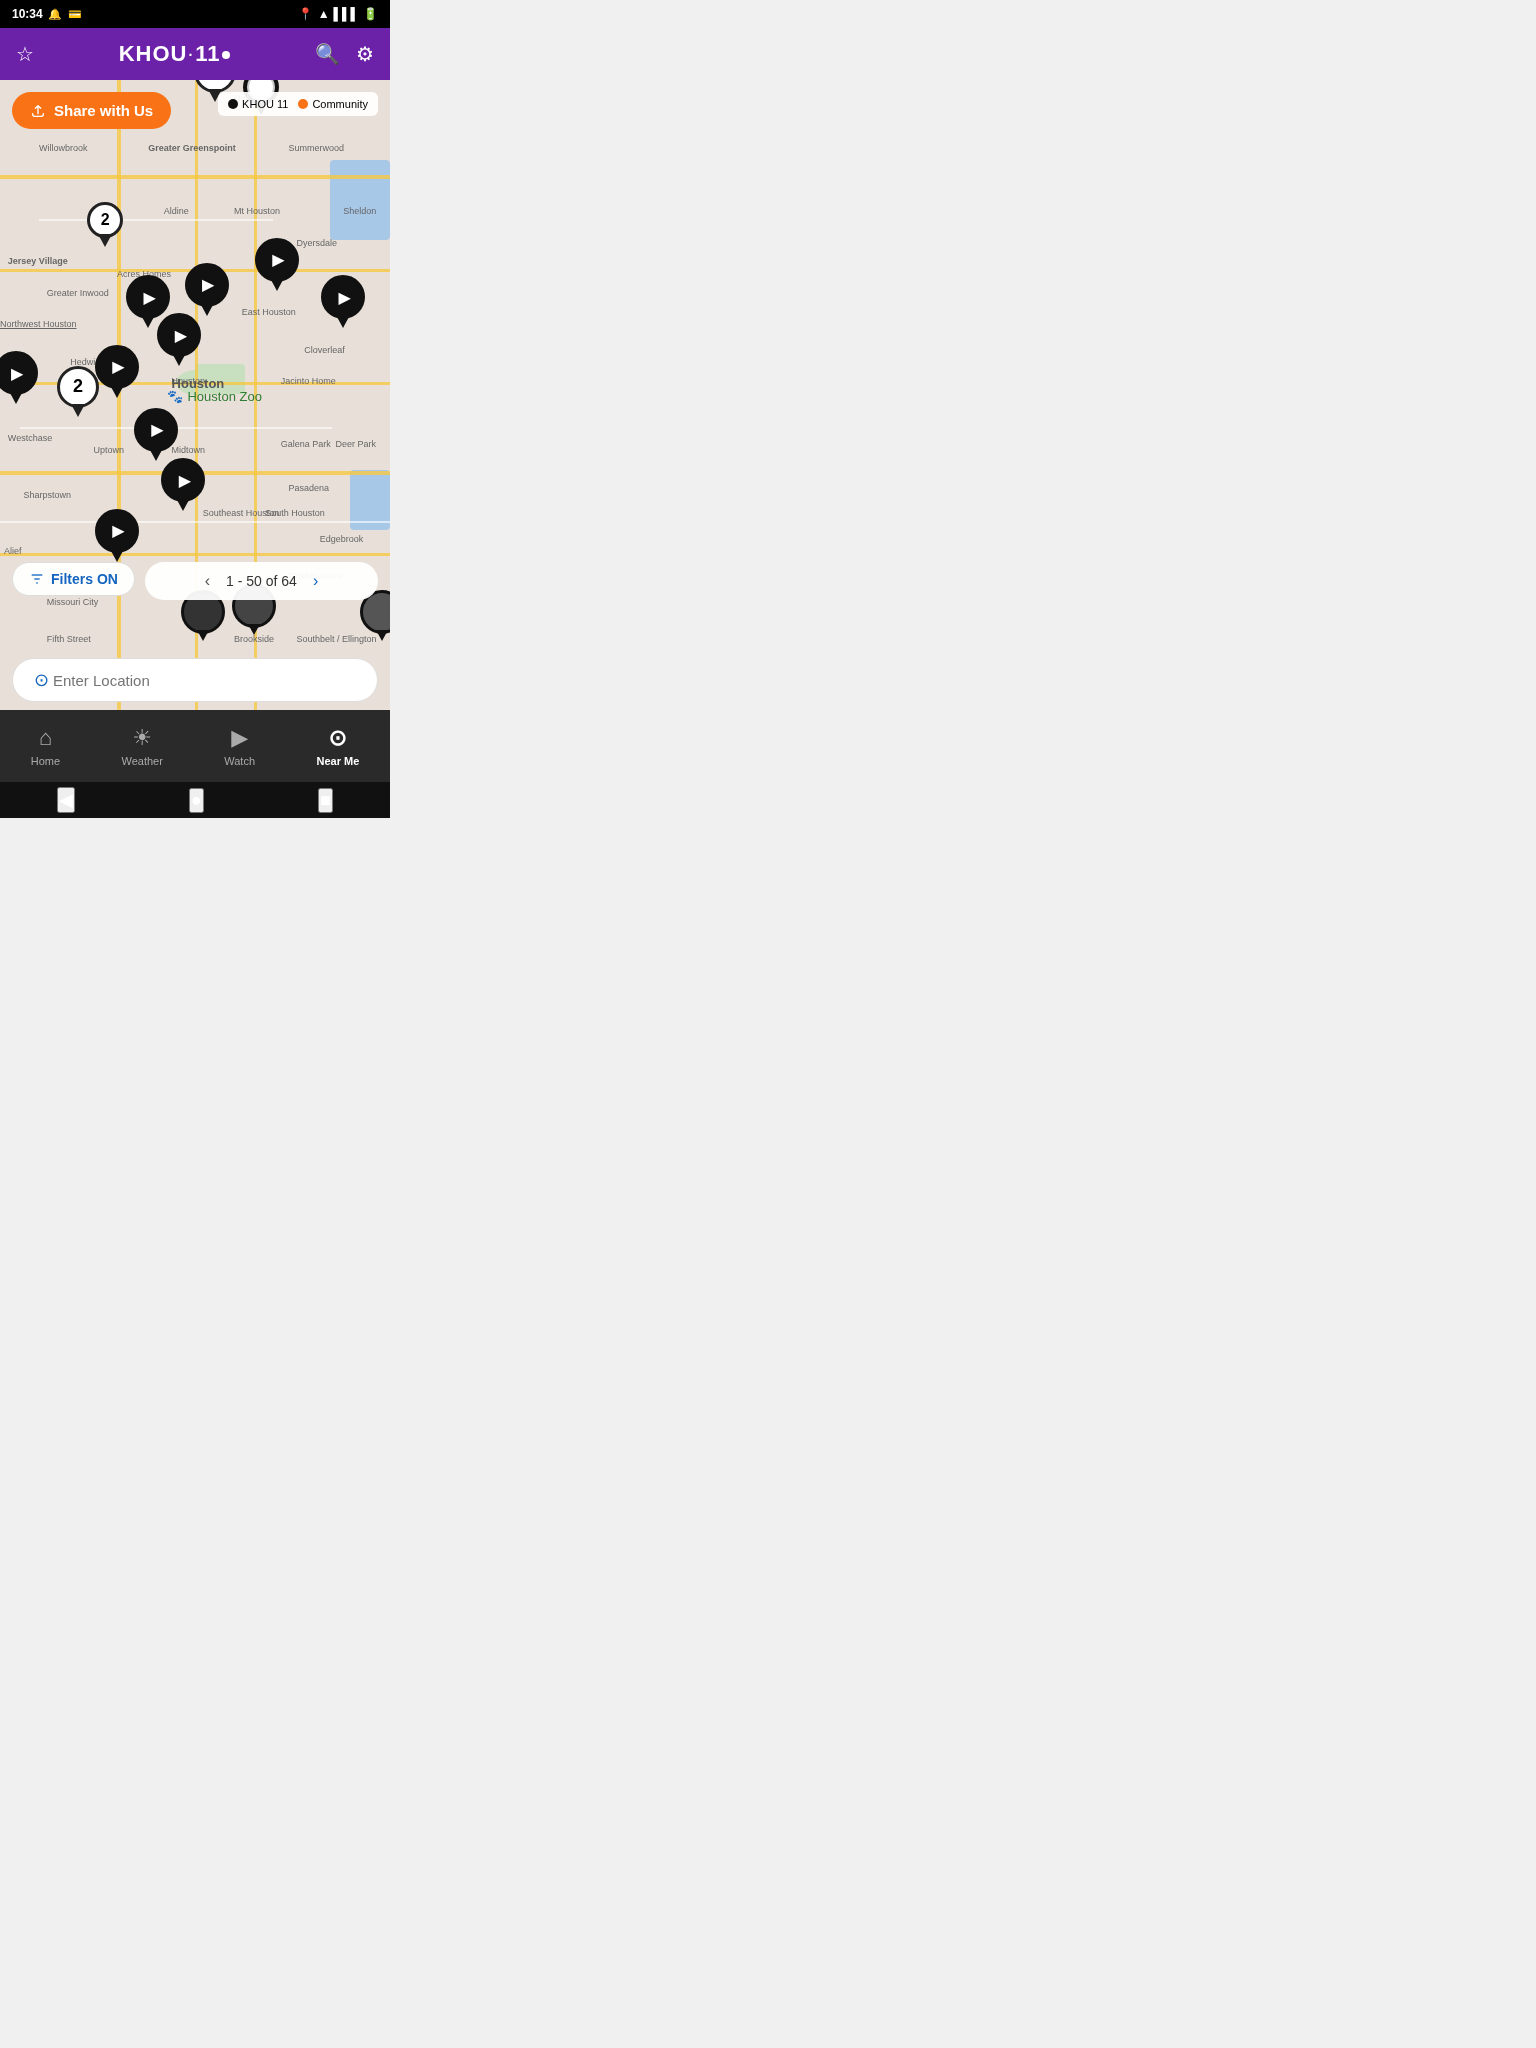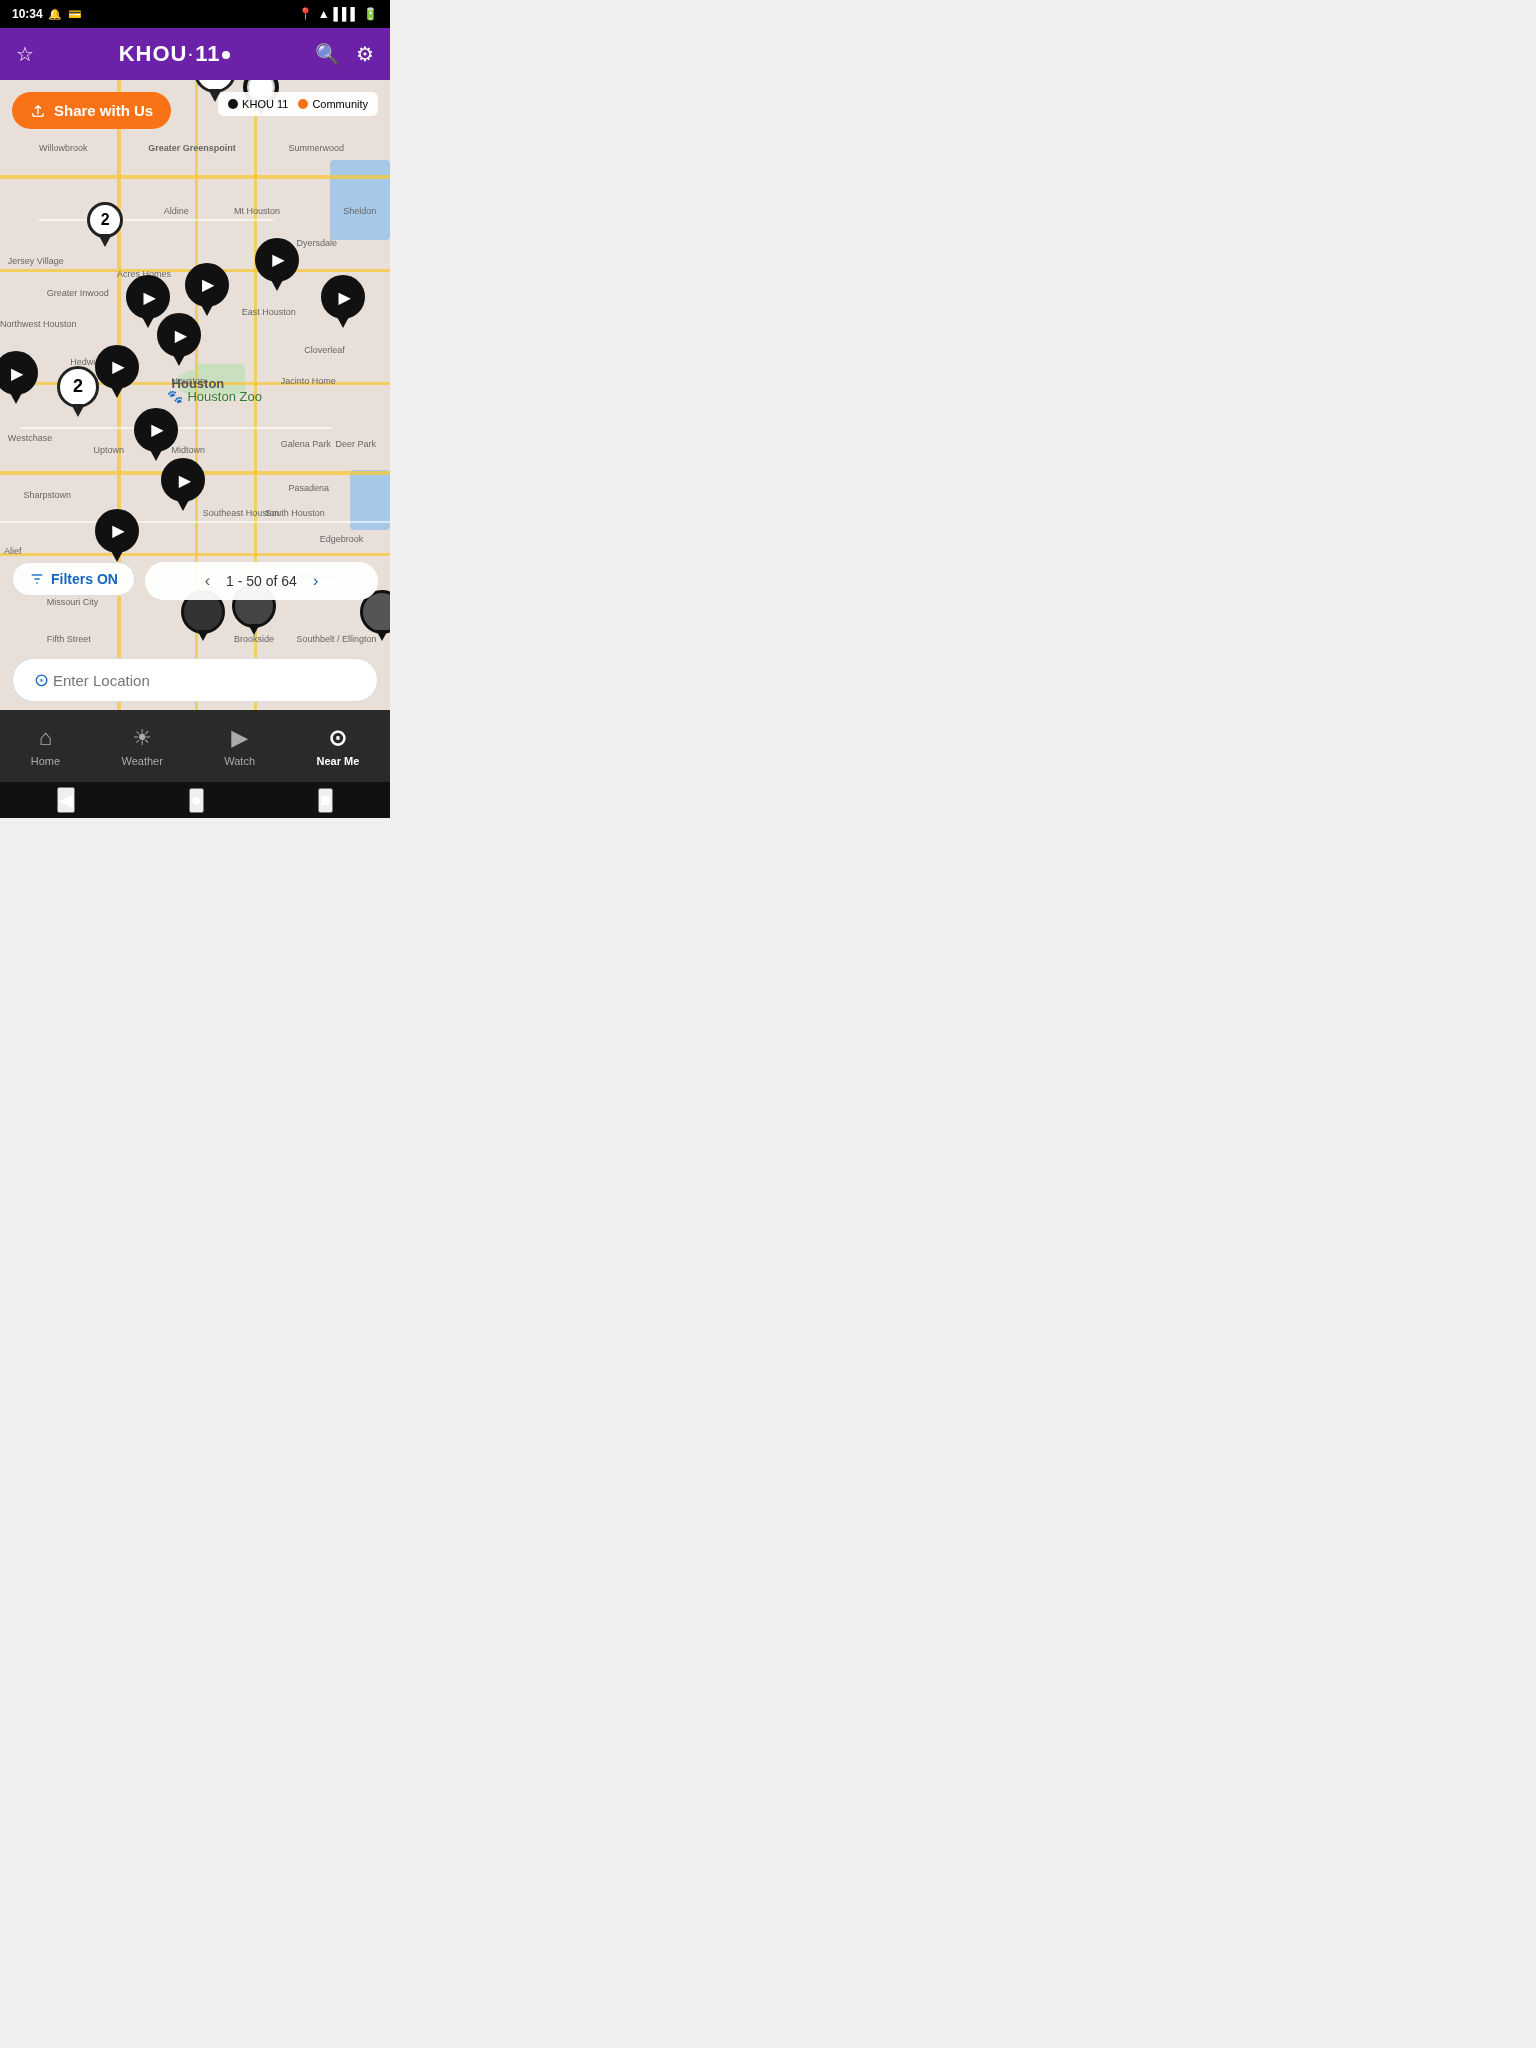--- a/index.html
+++ b/index.html
@@ -379,26 +379,26 @@
 
   <div class="map-label" style="top:2%;left:22%;">Champion</div>
   <div class="map-label" style="top:2%;left:60%;">Humble</div>
   <div class="map-label" style="top:10%;left:10%;">Willowbrook</div>
   <div class="map-label" style="top:10%;left:38%;font-weight:bold;">Greater Greenspoint</div>
   <div class="map-label" style="top:10%;left:74%;">Summerwood</div>
   <div class="map-label" style="top:20%;left:42%;">Aldine</div>
   <div class="map-label" style="top:20%;left:60%;">Mt Houston</div>
   <div class="map-label" style="top:20%;left:76%;margin-top:32px;">Dyersdale</div>
   <div class="map-label" style="top:20%;left:88%;">Sheldon</div>
-  <div class="map-label" style="top:28%;left:2%;">Jersey Village</div>
+  <div class="map-label" style="top:28%;left:2%;font-weight:bold;">Jersey Village</div>
   <div class="map-label" style="top:30%;left:30%;">Acres Homes</div>
   <div class="map-label" style="top:33%;left:12%;">Greater Inwood</div>
   <div class="map-label" style="top:36%;left:62%;">East Houston</div>
   <div class="map-label" style="top:42%;left:78%;">Cloverleaf</div>
-  <div class="map-label" style="top:38%;left:0%;">Northwest Houston</div>
+  <div class="map-label" style="top:38%;left:0%;text-decoration:underline;">Northwest Houston</div>
   <div class="map-label" style="top:44%;left:18%;">Hedwig Village</div>
   <div class="map-label" style="top:47%;left:44%;">Houston</div>
   <div class="map-label" style="top:47%;left:72%;">Jacinto Home</div>
   <div class="map-label" style="top:56%;left:2%;">Westchase</div>
   <div class="map-label" style="top:58%;left:24%;">Uptown</div>
   <div class="map-label" style="top:58%;left:44%;">Midtown</div>
   <div class="map-label" style="top:57%;left:72%;">Galena Park</div>
   <div class="map-label" style="top:57%;left:86%;">Deer Park</div>
   <div class="map-label" style="top:65%;left:6%;">Sharpstown</div>
   <div class="map-label" style="top:68%;left:52%;">Southeast Houston</div>

